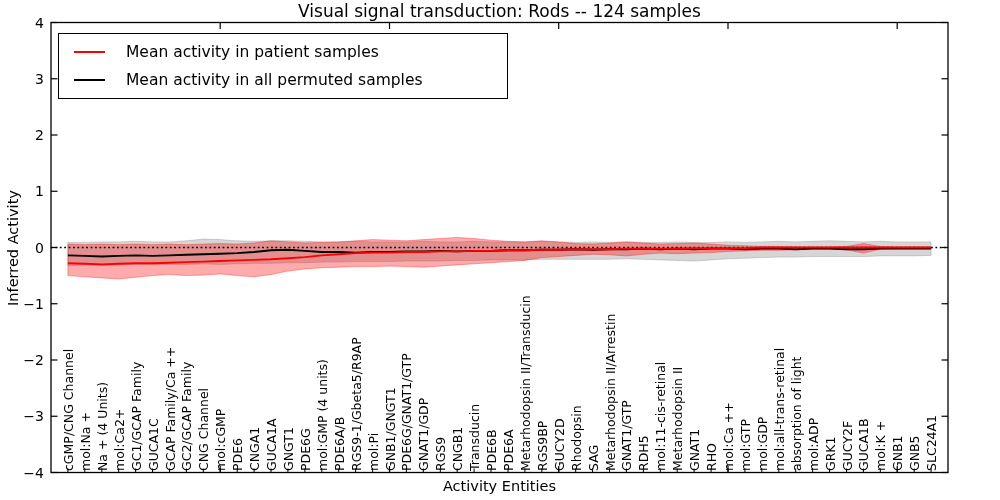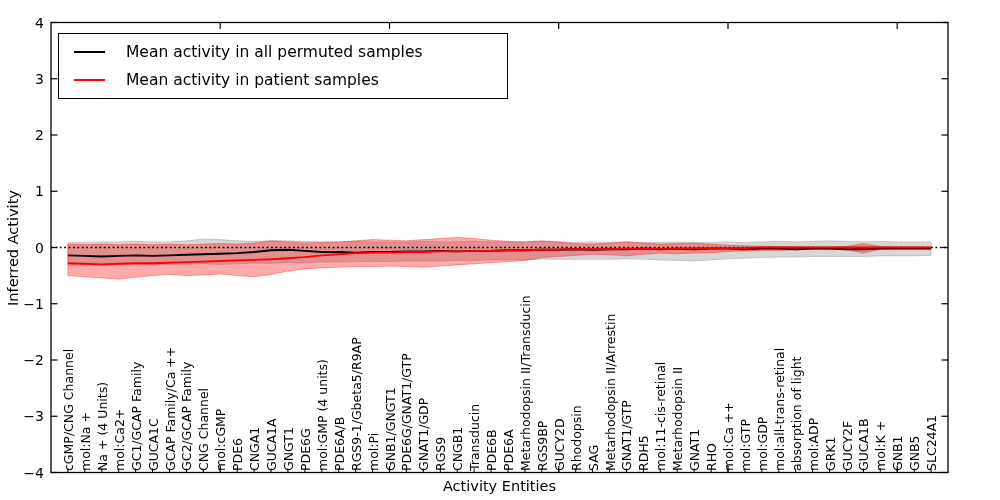--- a/index.html
+++ b/index.html
@@ -104,20 +104,21 @@
       <line x1="795.7" y1="472.5" x2="795.7" y2="468.5" stroke="#000" stroke-width="1"></line>
       <line x1="812.6" y1="472.5" x2="812.6" y2="468.5" stroke="#000" stroke-width="1"></line>
       <line x1="829.5" y1="472.5" x2="829.5" y2="468.5" stroke="#000" stroke-width="1"></line>
       <line x1="846.5" y1="472.5" x2="846.5" y2="468.5" stroke="#000" stroke-width="1"></line>
       <line x1="863.4" y1="472.5" x2="863.4" y2="468.5" stroke="#000" stroke-width="1"></line>
       <line x1="880.3" y1="472.5" x2="880.3" y2="468.5" stroke="#000" stroke-width="1"></line>
       <line x1="897.2" y1="472.5" x2="897.2" y2="468.5" stroke="#000" stroke-width="1"></line>
       <line x1="914.2" y1="472.5" x2="914.2" y2="468.5" stroke="#000" stroke-width="1"></line>
       <line x1="931.1" y1="472.5" x2="931.1" y2="468.5" stroke="#000" stroke-width="1"></line>
     </svg>
+  <div class="title">Visual signal transduction: Rods -- 124 samples</div>
   <div class="ylabel">Inferred Activity</div>
   <div class="xlabel">Activity Entities</div>
   <div id="yticks">
       <div class="ytick" style="top: 13.5px;">4</div>
       <div class="ytick" style="top: 69.75px;">3</div>
       <div class="ytick" style="top: 126px;">2</div>
       <div class="ytick" style="top: 182.25px;">1</div>
       <div class="ytick" style="top: 238.5px;">0</div>
       <div class="ytick" style="top: 294.75px;">−1</div>
       <div class="ytick" style="top: 351px;">−2</div>
@@ -173,21 +174,21 @@
       <div class="xcat" style="left: 823.5px;">GRK1</div>
       <div class="xcat" style="left: 840.5px;">GUCY2F</div>
       <div class="xcat" style="left: 857.4px;">GUCA1B</div>
       <div class="xcat" style="left: 874.3px;">mol:K +</div>
       <div class="xcat" style="left: 891.2px;">GNB1</div>
       <div class="xcat" style="left: 908.2px;">GNB5</div>
       <div class="xcat" style="left: 925.1px;">SLC24A1</div>
     </div>
   <div class="legend">
     <div class="lrow">
+      <span class="lline" style="background: rgb(255, 0, 0);"></span>
+      <span>Mean activity in patient samples</span>
+    </div>
+    <div class="lrow">
       <span class="lline" style="background: rgb(0, 0, 0);"></span>
       <span>Mean activity in all permuted samples</span>
-    </div>
-    <div class="lrow">
-      <span class="lline" style="background: rgb(255, 0, 0);"></span>
-      <span>Mean activity in patient samples</span>
     </div>
   </div>
 </div>
 
 </body></html>

